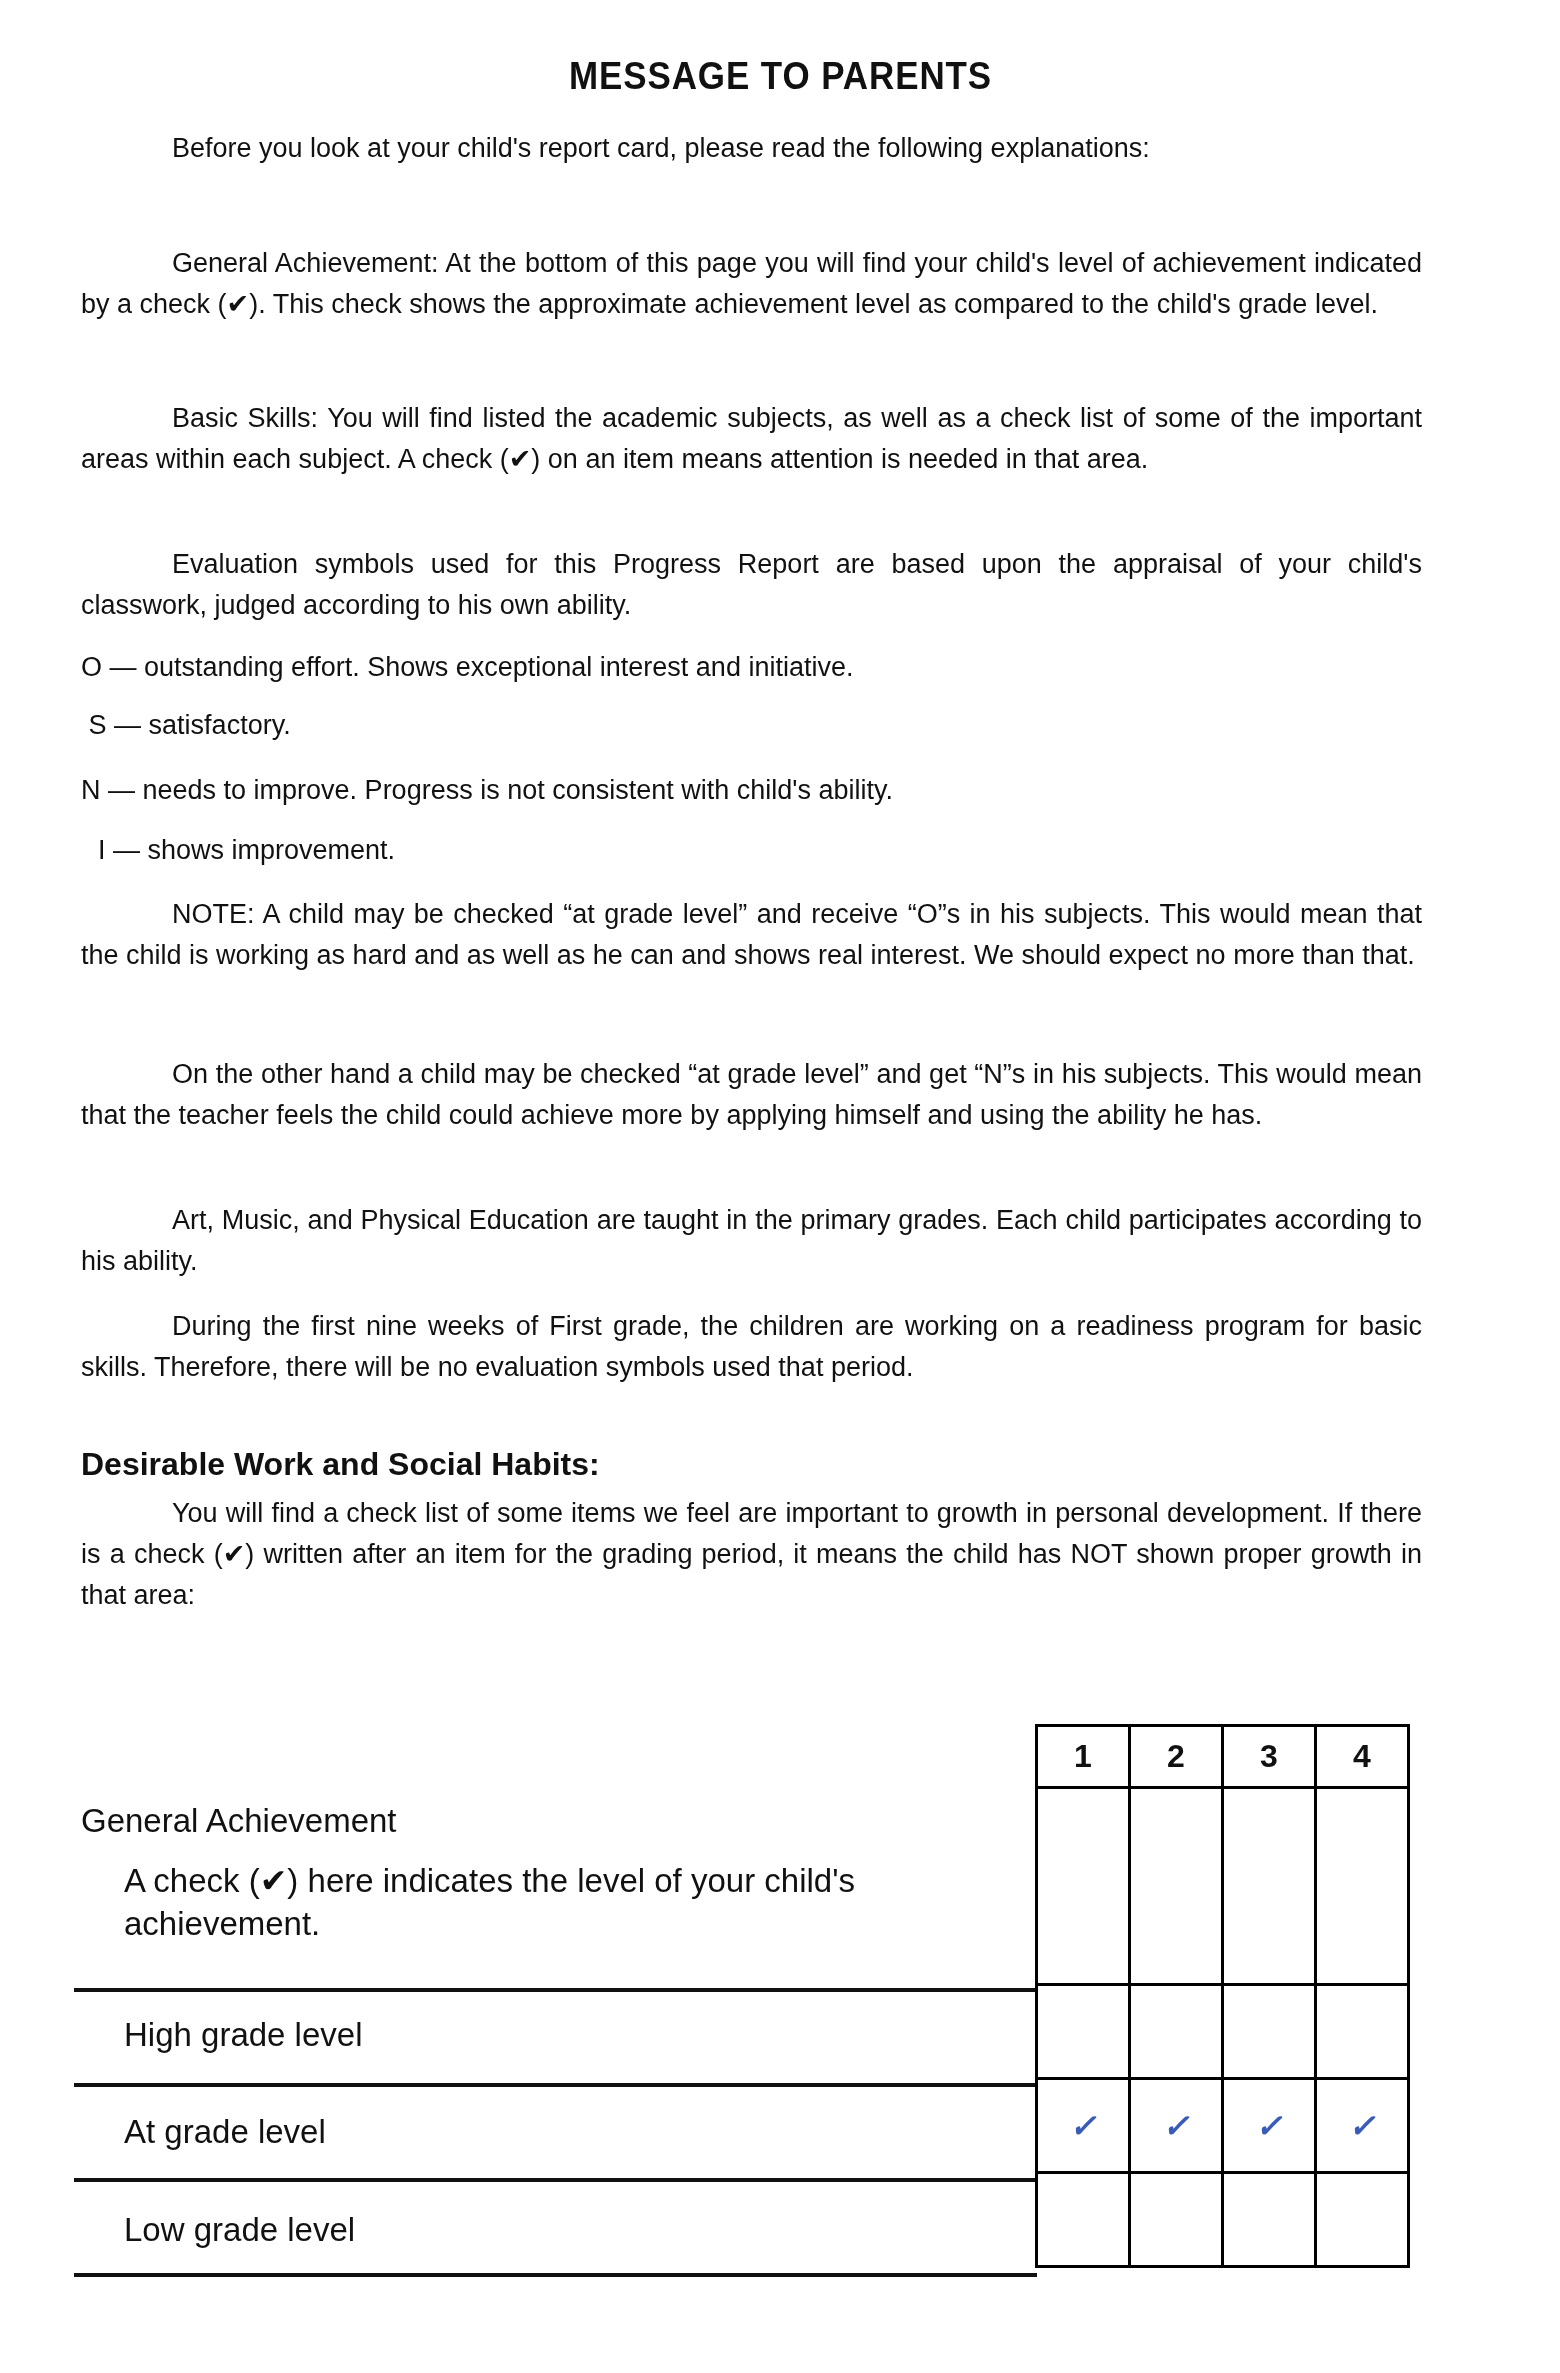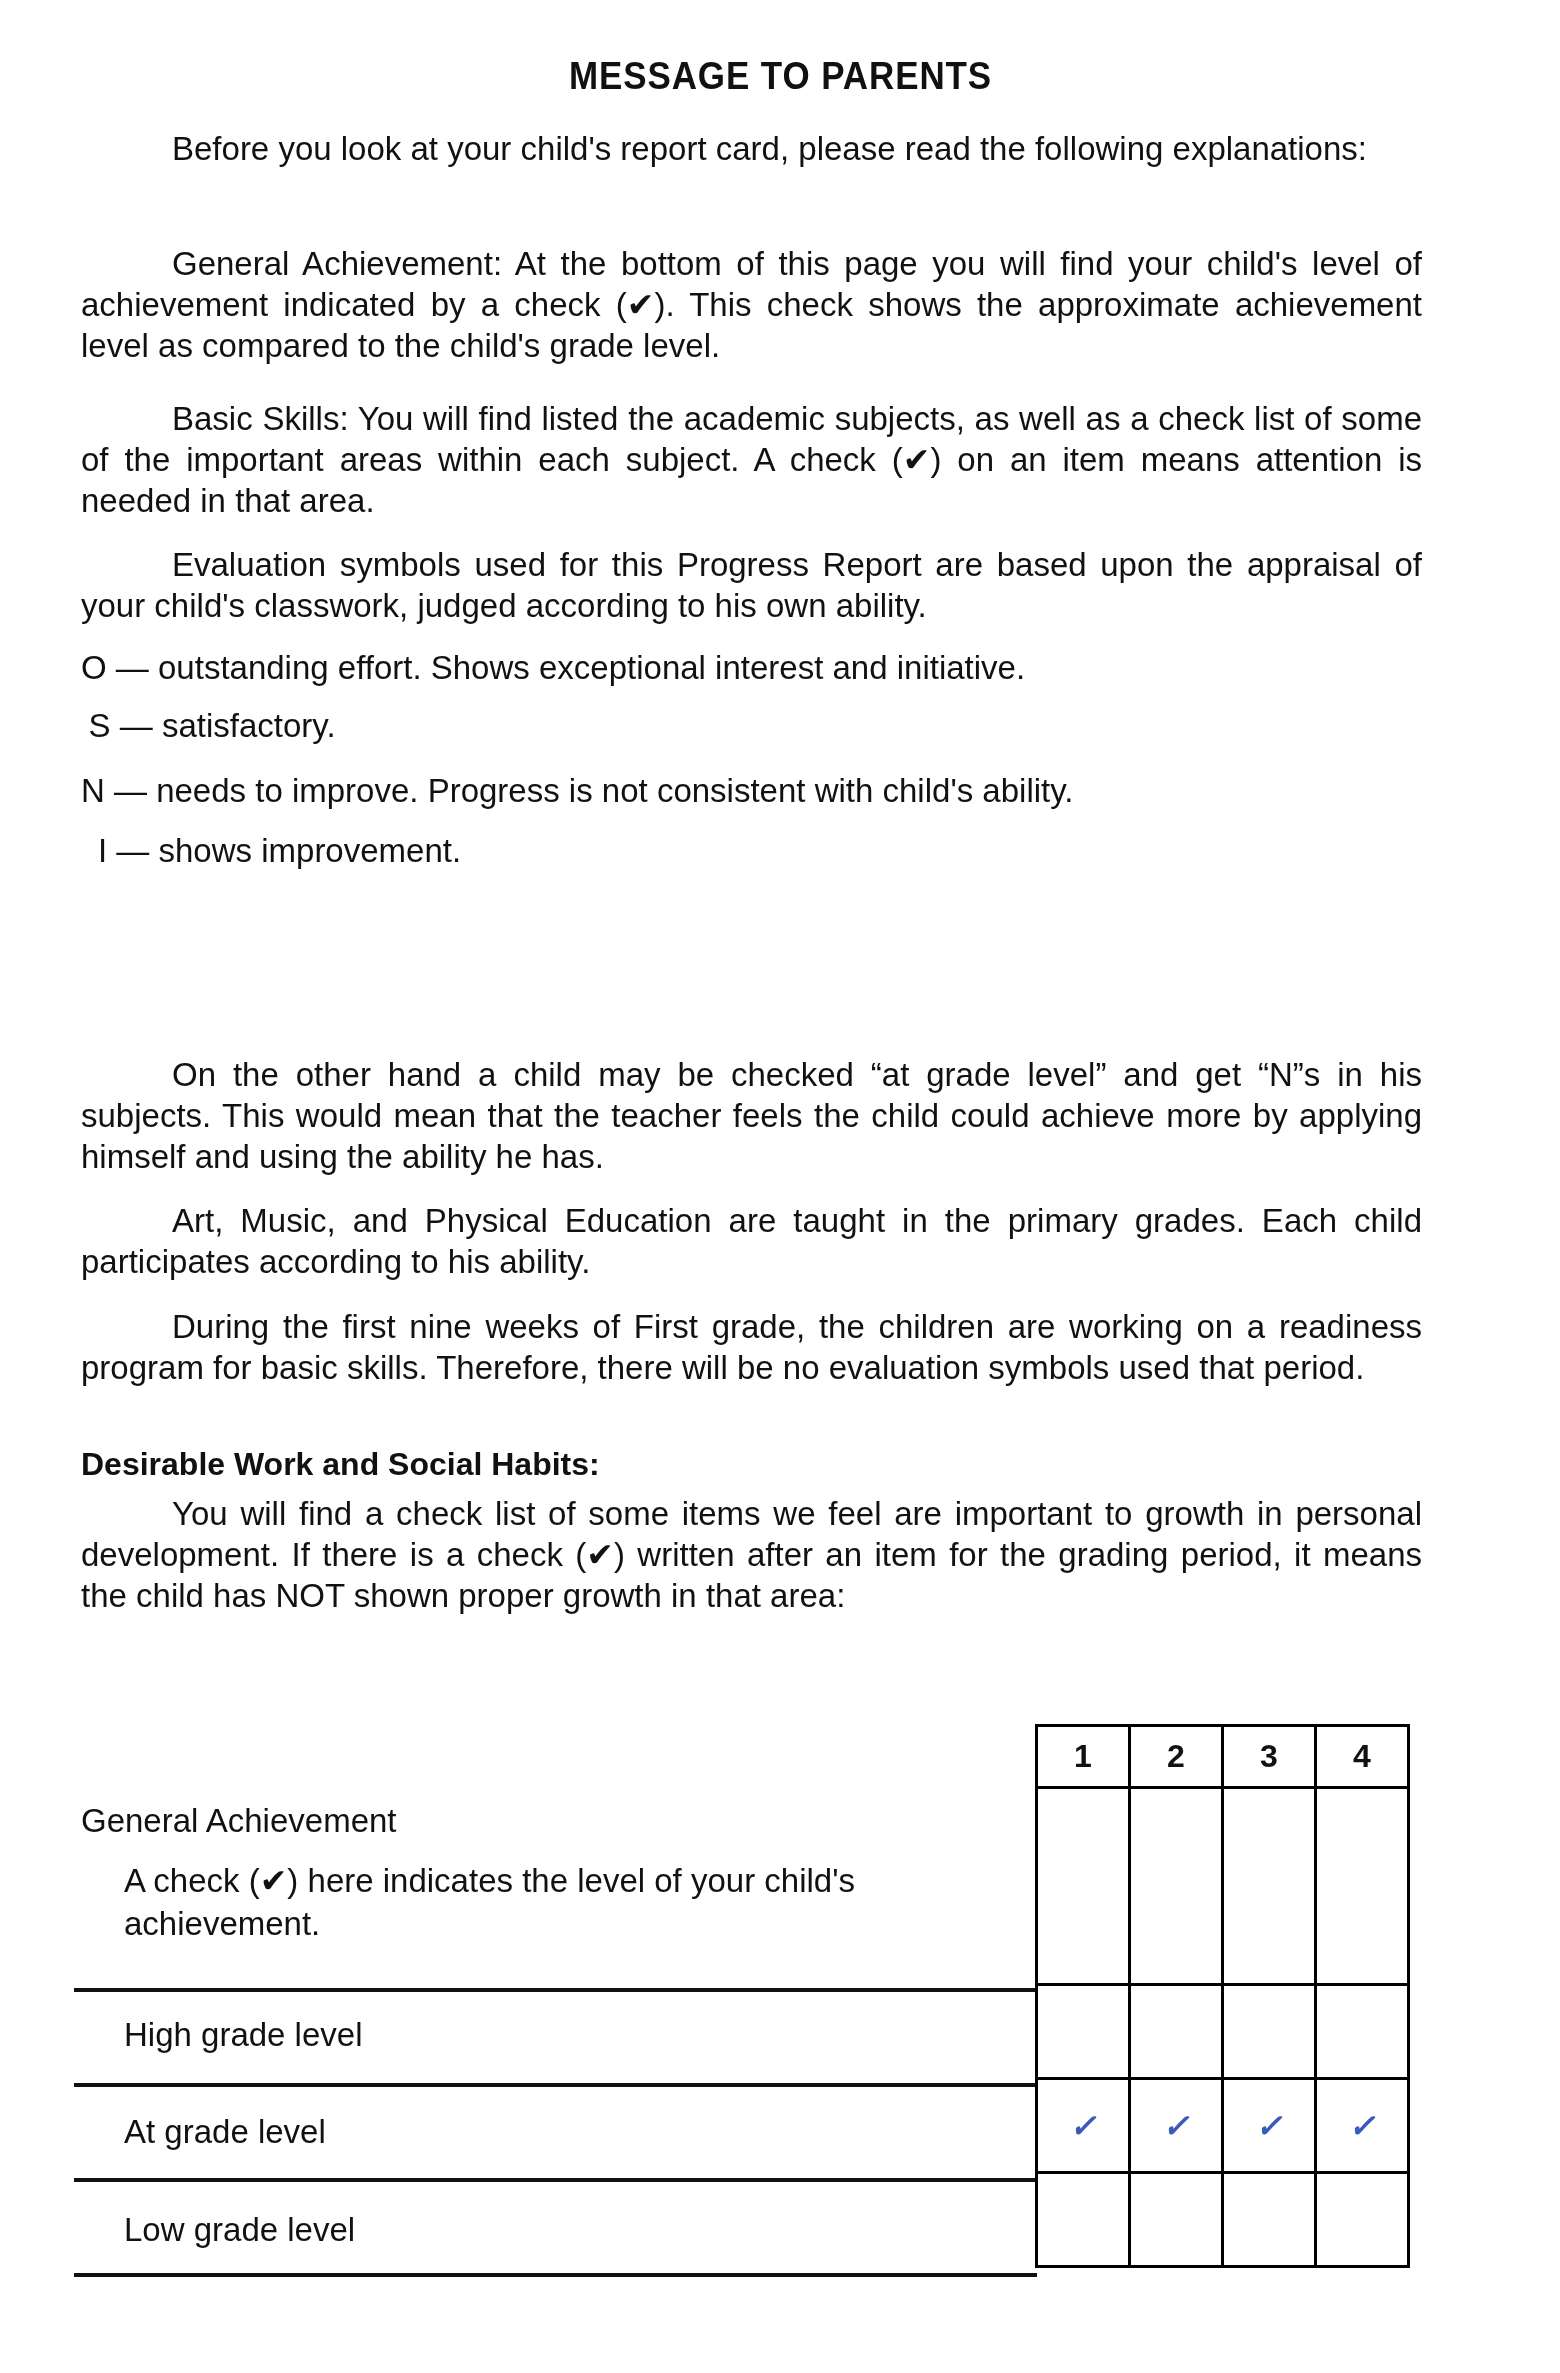--- a/index.html
+++ b/index.html
@@ -1,21 +1,21 @@
 <!DOCTYPE html>
 <html style="font-size:15px"><head>
 <meta charset="utf-8">
 <style>
   html, body { margin:0; padding:0; background:#ffffff; }
   body { width:1561px; height:2374px; position:relative; overflow:hidden;
          font-family:"Liberation Sans", sans-serif; color:#111; }
   .page { position:absolute; left:0; top:0; width:1561px; height:2146px; }
   .title { position:absolute; left:0; width:1561px; top:55px; text-align:center;
            font-size:38px; font-weight:bold; letter-spacing:1px; transform:scaleX(0.92); }
-  .block { position:absolute; left:81px; width:1341px; font-size:33px; line-height:41px;
+  .block { position:absolute; left:81px; width:1341px; font-size:27px; line-height:41px;
            text-align:justify; text-align-last:auto; }
   .p { text-indent:91px; margin:0; }
   .b { font-weight:normal; }
   .sym { margin:0; }
   .habits-h { position:absolute; left:81px; top:1446px; font-size:32px; font-weight:bold; }
   table.grid { position:absolute; left:1035px; top:1724px; border-collapse:collapse; }
   table.grid td { border:3.8px solid #000; width:90px; padding:0; text-align:center;
                   font-weight:bold; font-size:32px; }
   .hdr td { height:59px; }
   .r-ga td { height:194px; }
@@ -47,20 +47,23 @@
     <p class="p"><span>Evaluation symbols used for this Progress Report are based upon the appraisal of your child's classwork, judged </span><span class="b">according to his own ability.</span></p>
   </div>
 
   <div class="block" style="top:647px;">
     <p class="sym" style="margin-bottom:17px;">O — outstanding effort. Shows exceptional interest and initiative.</p>
     <p class="sym" style="margin-left:7.6px;margin-bottom:24px;">S — satisfactory.</p>
     <p class="sym" style="margin-bottom:19px;">N — needs to improve. Progress is not consistent with child's ability.</p>
     <p class="sym" style="margin-left:17px;">I — shows improvement.</p>
   </div>
 
+  <div class="block" style="top:894px;">
+    <p class="p"><span class="b">NOTE:</span><span> A child may be checked “at grade level” and receive “O”s in his subjects. This would mean that the child is working as hard and as well as he can and shows real interest. We should expect no more than that.</span></p>
+  </div>
 
   <div class="block" style="top:1054px;">
     <p class="p">On the other hand a child may be checked “at grade level” and get “N”s in his subjects. This would mean that the teacher feels the child could achieve more by applying himself and using the ability he has.</p>
   </div>
 
   <div class="block" style="top:1200px;">
     <p class="p">Art, Music, and Physical Education are taught in the primary grades. Each child participates according to his ability.</p>
   </div>
 
   <div class="block" style="top:1306px;">

